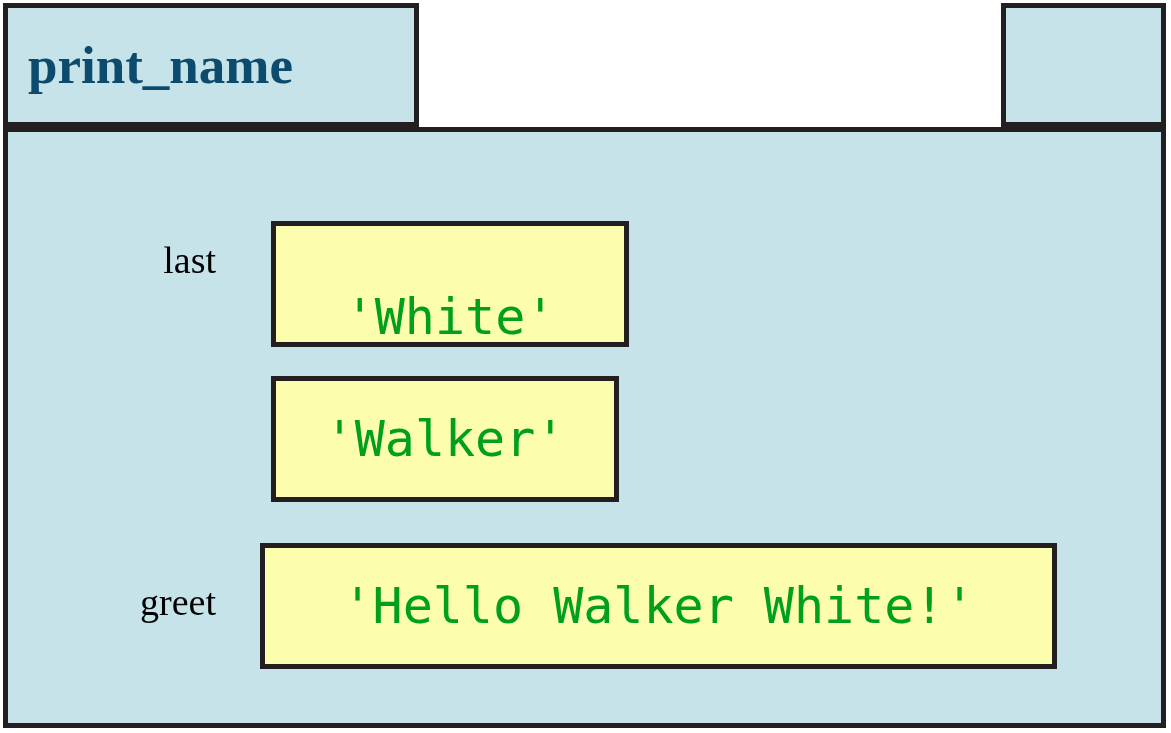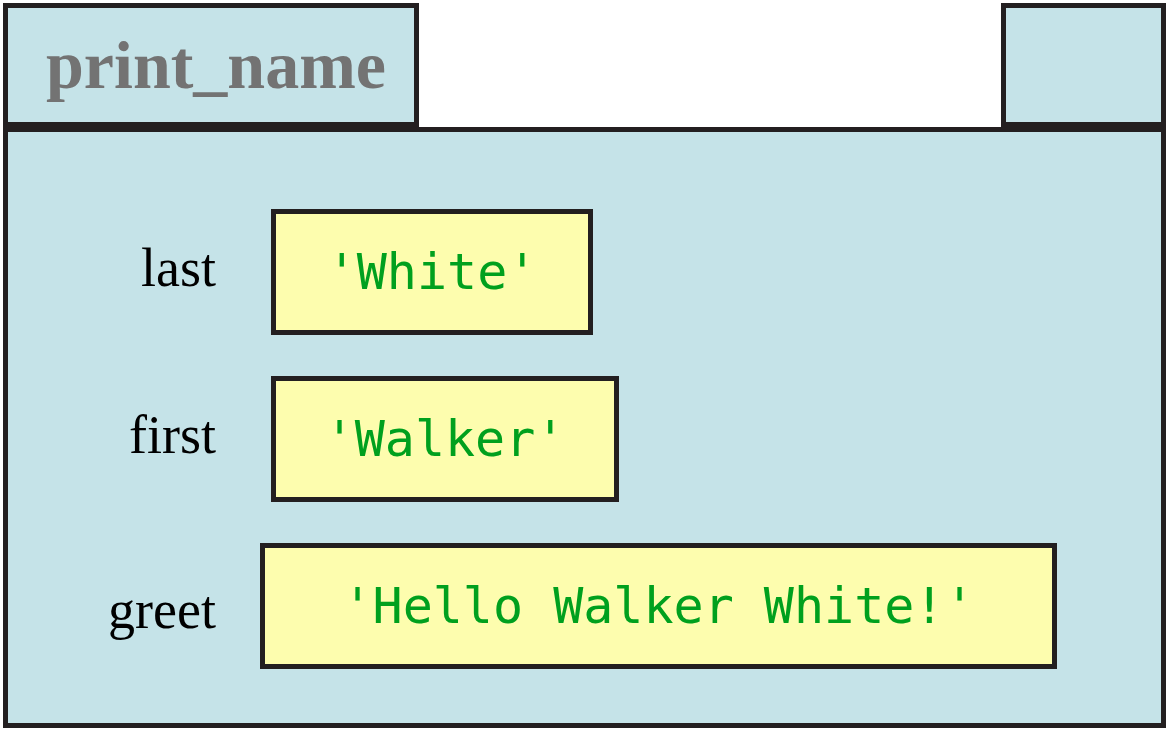--- a/index.html
+++ b/index.html
@@ -52,24 +52,24 @@
     background: #c5e3e8;
     border: 5px solid #231f20;
     box-sizing: border-box;
     display: flex;
     align-items: center;
   }
 
   .frame-name-text {
     font-family: "Liberation Serif", "DejaVu Serif", serif;
     font-weight: bold;
-    font-size: 68px;
+    font-size: 53px;
     line-height: 1;
-    color: #737373;
-    padding-left: 38px;
+    color: #0c4a6e;
+    padding-left: 20px;
     letter-spacing: 0px;
     white-space: nowrap;
   }
 
   .frame-right-cell {
     position: absolute;
     left: 998px;
     top: 0px;
     width: 165px;
     height: 124px;
@@ -85,21 +85,21 @@
     width: 1163px;
     display: flex;
     align-items: center;
   }
 
   .var-label {
     position: absolute;
     width: 212px;
     text-align: right;
     font-family: "Liberation Serif", "DejaVu Serif", serif;
-    font-size: 54px;
+    font-size: 38px;
     line-height: 1;
     color: #000000;
     white-space: nowrap;
   }
 
   .var-value-box {
     position: absolute;
     background: #fdfdae;
     border: 5px solid #231f20;
     box-sizing: border-box;
@@ -130,27 +130,26 @@
     </div>
 
     <div class="frame-right-cell">
       <span class="frame-name-text"></span>
     </div>
 
   </div>
 
   <div class="var-row" style="top:209px; height:126px;">
     <span class="var-label" style="left:4px; top:32px;">last</span>
-    <div class="var-value-box" style="left:271px; top:0px; width:322px; height:126px;">
+    <div class="var-value-box" style="left:271px; top:12px; width:358px; height:126px;align-items:flex-end;">
       <span class="var-value-text">'White'</span>
     </div>
   </div>
 
   <div class="var-row" style="top:376px; height:126px;">
-    <span class="var-label" style="left:4px; top:32px;">first</span>
     <div class="var-value-box" style="left:271px; top:0px; width:348px; height:126px;">
       <span class="var-value-text">'Walker'</span>
     </div>
   </div>
 
   <div class="var-row" style="top:543px; height:126px;">
     <span class="var-label" style="left:4px; top:40px;">greet</span>
     <div class="var-value-box" style="left:260px; top:0px; width:797px; height:126px;">
       <span class="var-value-text">'Hello Walker White!'</span>
     </div>

